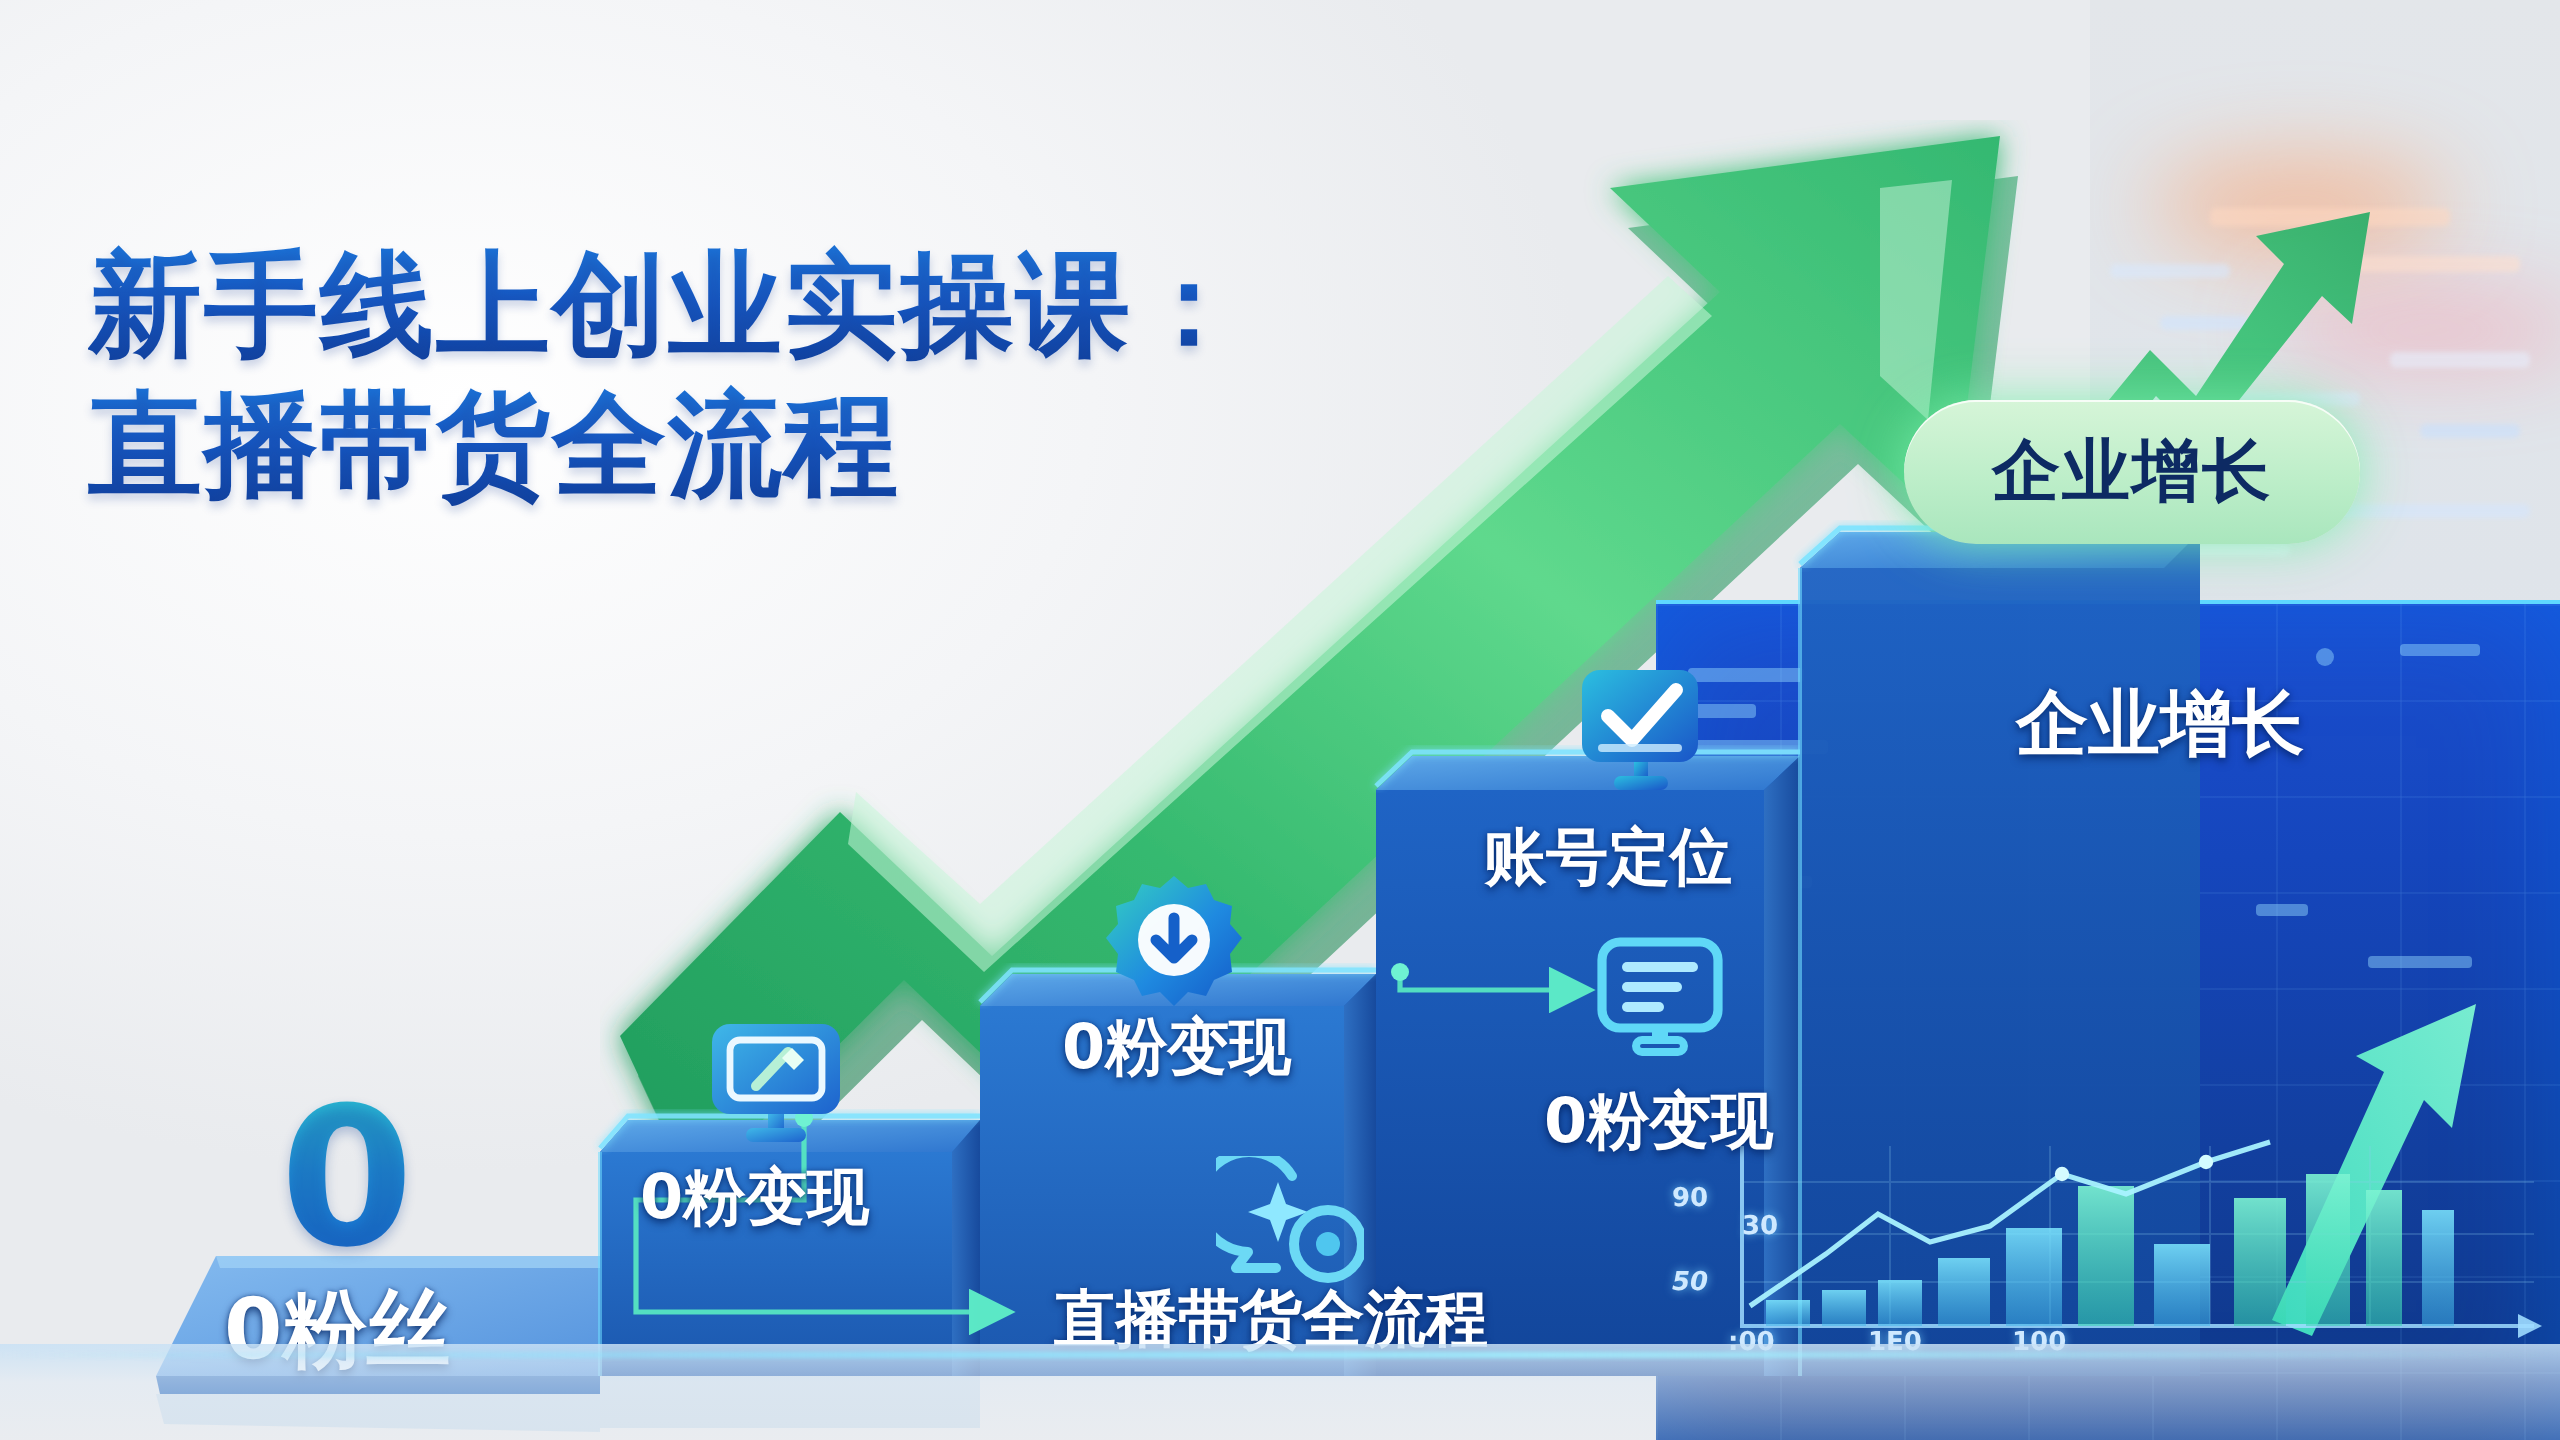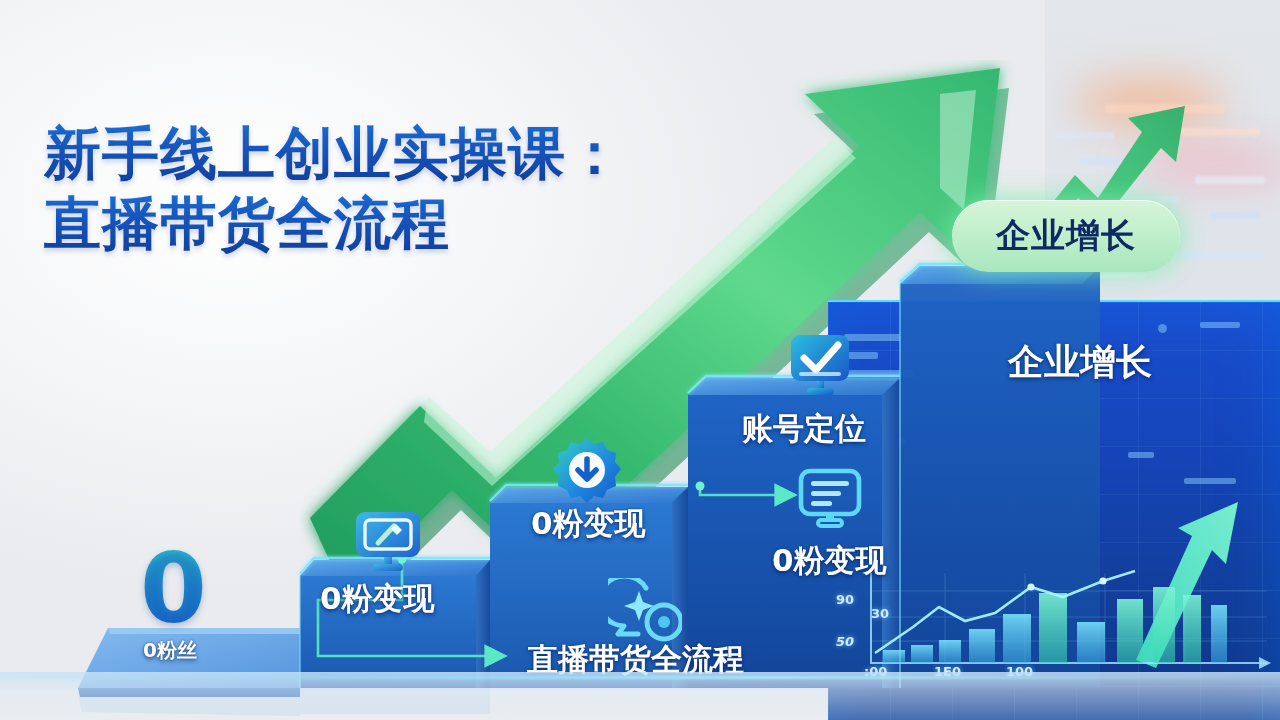--- a/index.html
+++ b/index.html
@@ -413,21 +413,21 @@
   </div>
 
   <div class="pill">
     <span>企业增长</span>
   </div>
 
   <div class="slabel" style="left:1008px;top:338px;font-size:36px;">企业增长</div>
 
   <div class="zero-big">0</div>
 
-  <div class="slabel" style="left:143px;top:637px;font-size:20px;text-align:center;">0粉丝</div>
+  <div class="slabel" style="left:112px;top:637px;font-size:42px;text-align:center;">0粉丝</div>
 
   <div class="slabel" style="left:320px;top:578px;font-size:31px;">0粉变现</div>
 
   <div class="slabel" style="left:531px;top:503px;font-size:31px;">0粉变现</div>
 
   <div class="slabel" style="left:527px;top:639px;font-size:31px;">直播带货全流程</div>
 
   <div class="slabel" style="left:742px;top:408px;font-size:31px;">账号定位</div>
 
   <div class="slabel" style="left:772px;top:540px;font-size:31px;">0粉变现</div>

